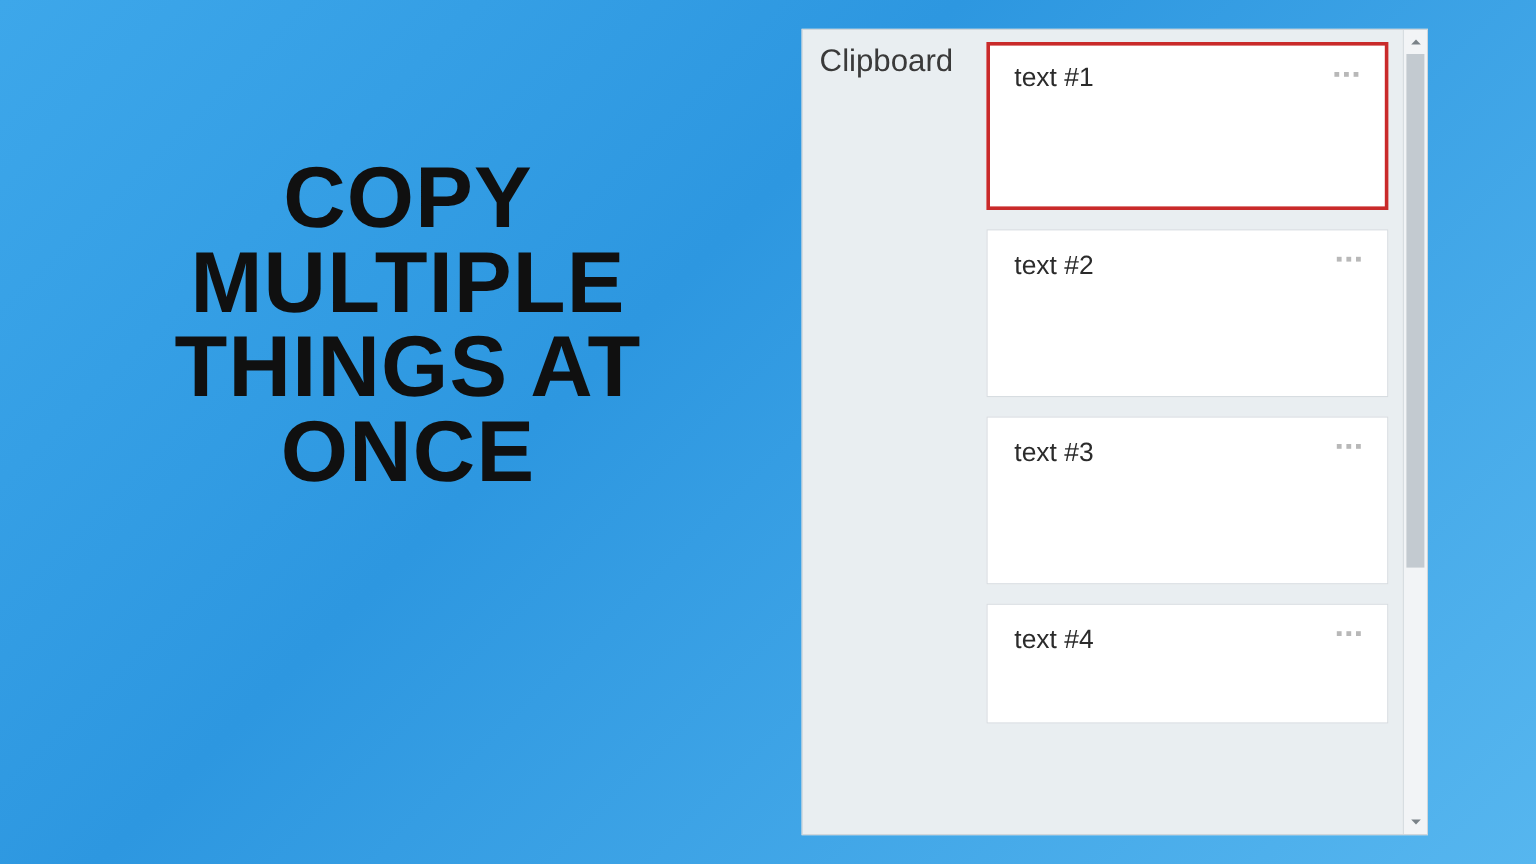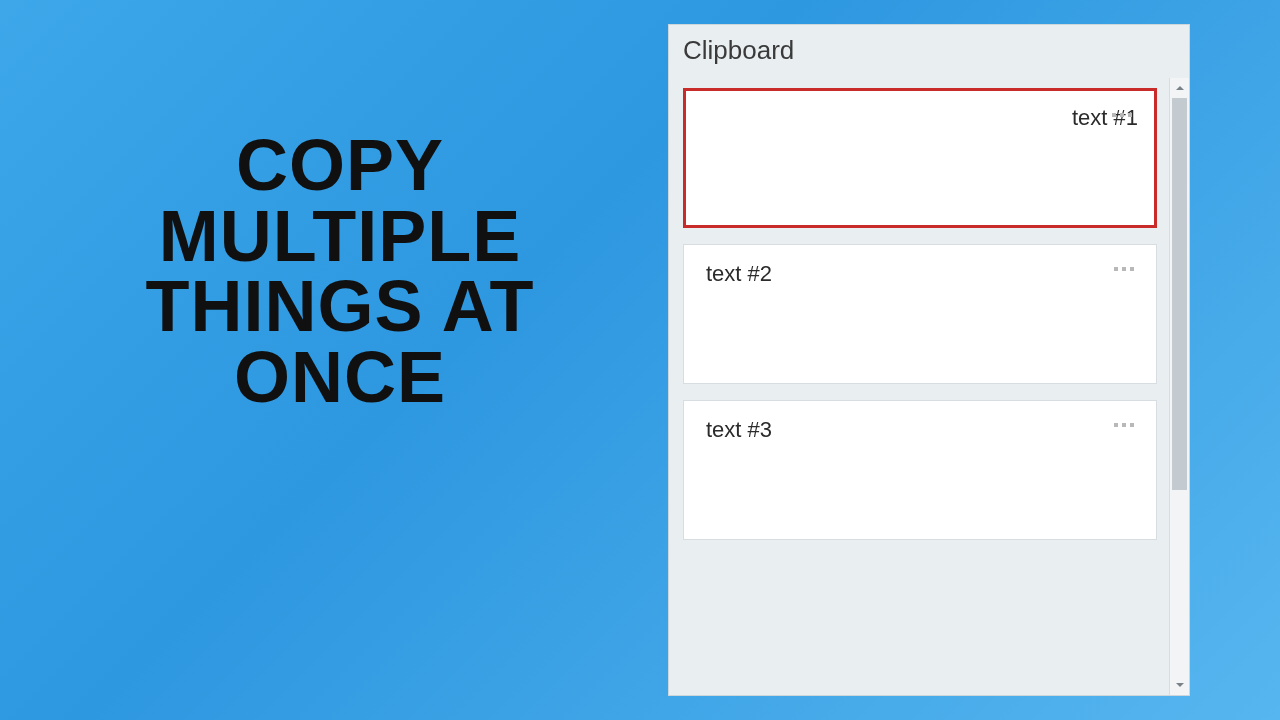--- a/index.html
+++ b/index.html
@@ -21,21 +21,21 @@
     text-align: center;
     font-family: "Arial Black", "Segoe UI", Arial, sans-serif;
     white-space: pre-line;
   }
   .panel {
     position: absolute;
     right: 90px; top: 24px;
     width: 522px; height: 672px;
     background: #e9eef1;
     border: 1px solid #cfd6db;
-    display: flex; flex-direction: column;
+    display: flex; flex-direction: row;
   }
   .panel-title {
     font-size: 26px;
     font-weight: 400;
     color: #3a3a3a;
     padding: 10px 14px 12px 14px;
   }
   .panel-body {
     flex: 1;
     display: flex;
@@ -52,21 +52,20 @@
   .item {
     background: #ffffff;
     border: 1px solid #d7dde1;
     height: 140px;
     padding: 16px 18px 22px 22px;
     position: relative;
   }
   .item.selected {
     border: 3px solid #c92a2a;
     padding: 14px 16px 12px 20px;
-    text-align: right;
   }
   .item.last {
     height: 100px;
   }
   .item-text {
     font-size: 22px;
     color: #2b2b2b;
   }
   .item-menu {
     position: absolute;
@@ -148,20 +147,30 @@
           <div class="item-text">text #3</div>
           <div class="item-menu">
             <span class="dots">
                 <span></span>
                 <span></span>
                 <span></span>
               </span>
           </div>
         </div>
 
+        <div class="item last">
+          <div class="item-text">text #4</div>
+          <div class="item-menu">
+            <span class="dots">
+                <span></span>
+                <span></span>
+                <span></span>
+              </span>
+          </div>
+        </div>
 
       </div>
 
       <div class="scrollbar">
         <div class="scroll-arrow">
           <svg viewBox="0 0 10 10">
               <path d="M1 7 L5 3 L9 7 Z"></path>
             </svg>
         </div>
         <div class="scroll-track">

